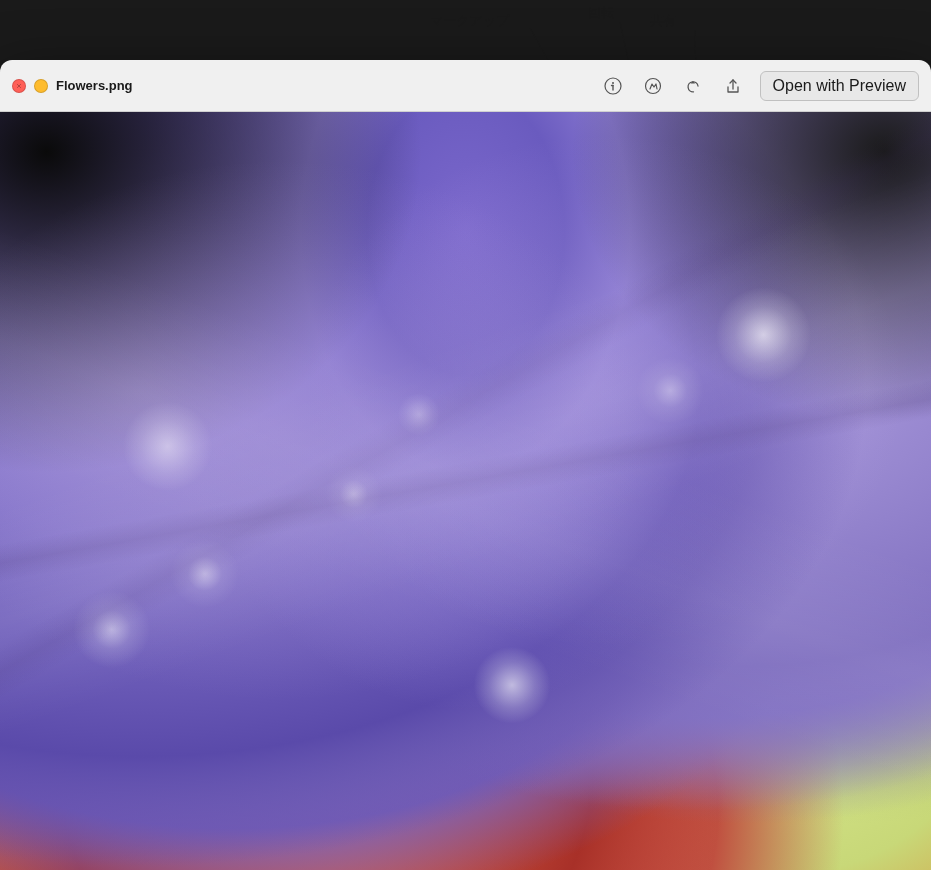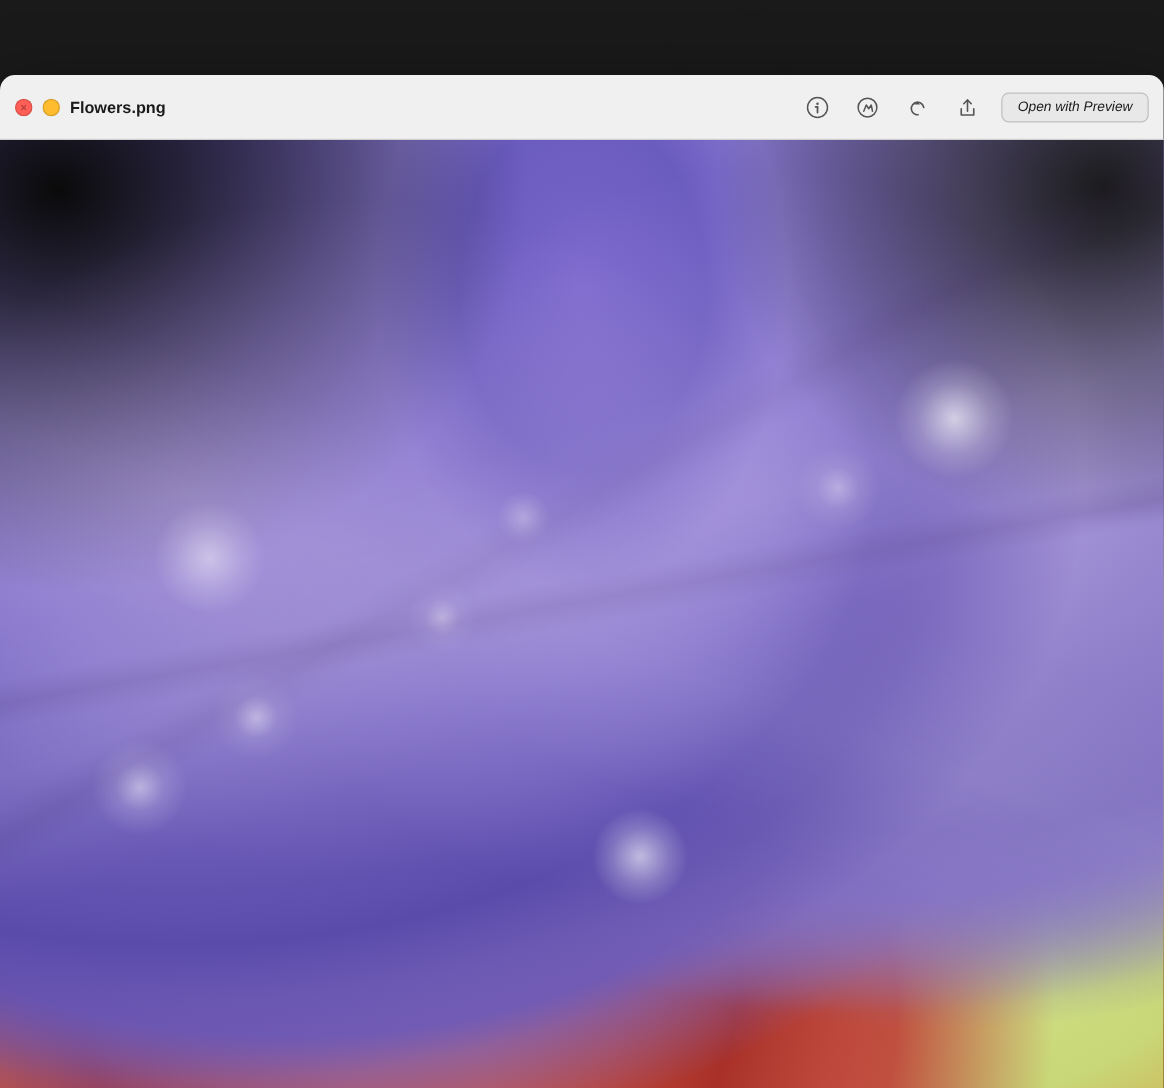--- a/index.html
+++ b/index.html
@@ -87,26 +87,25 @@
     .toolbar-icon svg {
       width: 18px;
       height: 18px;
     }
 
     .open-preview-btn {
       background: #e8e8e8;
       border: 0.5px solid #c0c0c0;
       border-radius: 6px;
       padding: 5px 12px;
-      font-size: 11px;
+      font-size: 16px;
       font-weight: 400;
       color: #1a1a1a;
       cursor: pointer;
       white-space: nowrap;
-      font-style: italic;
     }
 
     
     .image-area {
       flex: 1;
       overflow: hidden;
       position: relative;
     }
 
     

